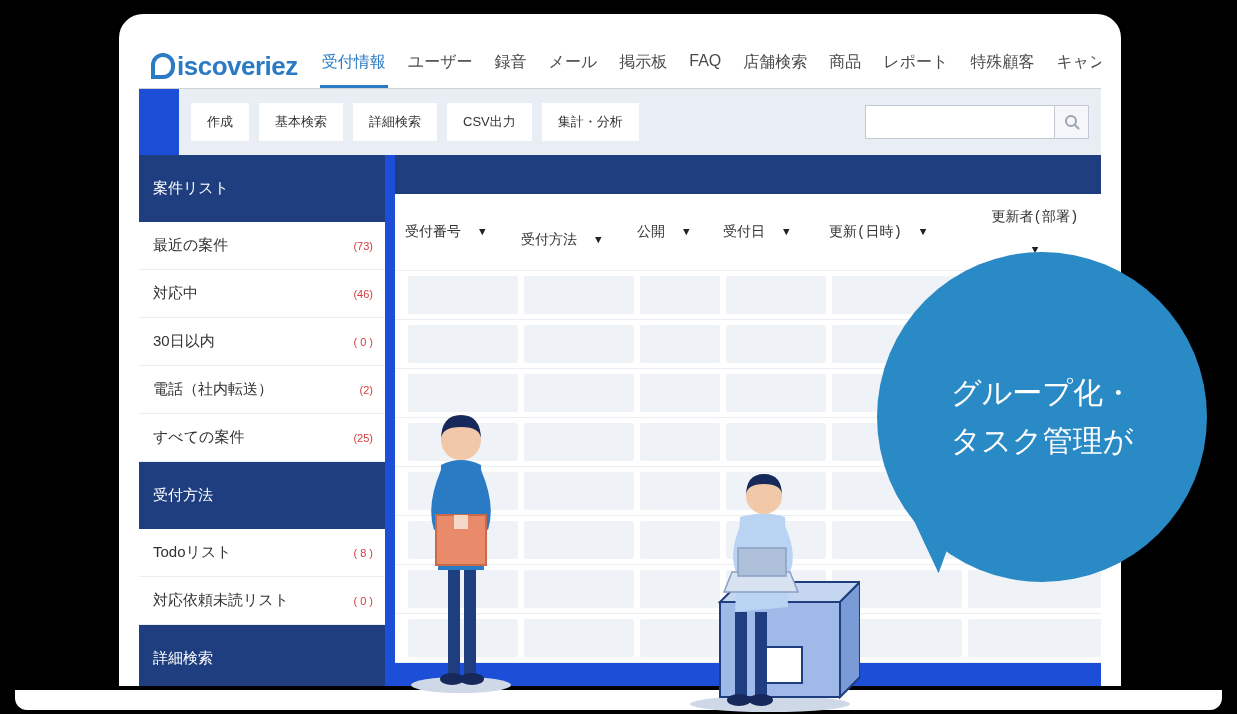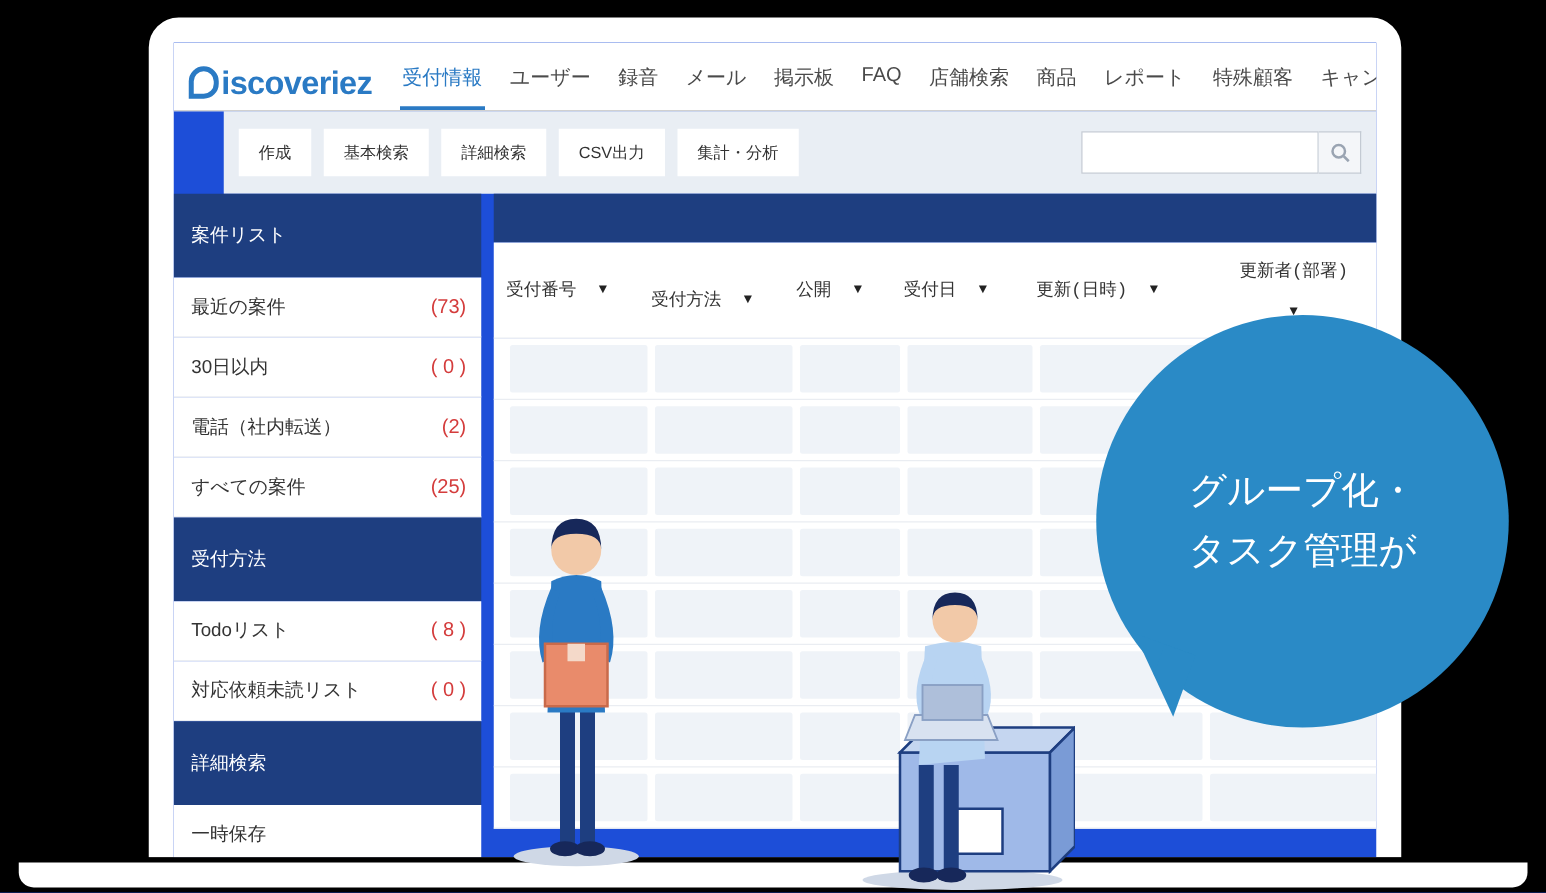--- a/index.html
+++ b/index.html
@@ -154,21 +154,21 @@
       align-items: center;
       padding: 14px 12px 14px 14px;
       border-bottom: 1px solid #eaedf2;
       font-size: 15px;
       color: #333;
       cursor: pointer;
       background: #fff;
     }
     .sb-item .count {
       color: #d43c3c;
-      font-size: 16px;
+      font-size: 11px;
     }
     .content {
       flex: 1;
       padding-left: 10px;
     }
     .content-header-bar {
       height: 39px;
       background: #1e3e80;
     }
     .col-headers {
@@ -306,20 +306,24 @@
     </div>
 
     <div class="main">
       <div class="sidebar">
         <div class="sb-header">案件リスト</div>
         <div class="sb-item">
           <span>最近の案件</span>
           <span class="count">(73)</span>
         </div>
         <div class="sb-item">
+          <span>対応中</span>
+          <span class="count">(46)</span>
+        </div>
+        <div class="sb-item">
           <span>30日以内</span>
           <span class="count">( 0 )</span>
         </div>
         <div class="sb-item">
           <span>電話（社内転送）</span>
           <span class="count">(2)</span>
         </div>
         <div class="sb-item">
           <span>すべての案件</span>
           <span class="count">(25)</span>

